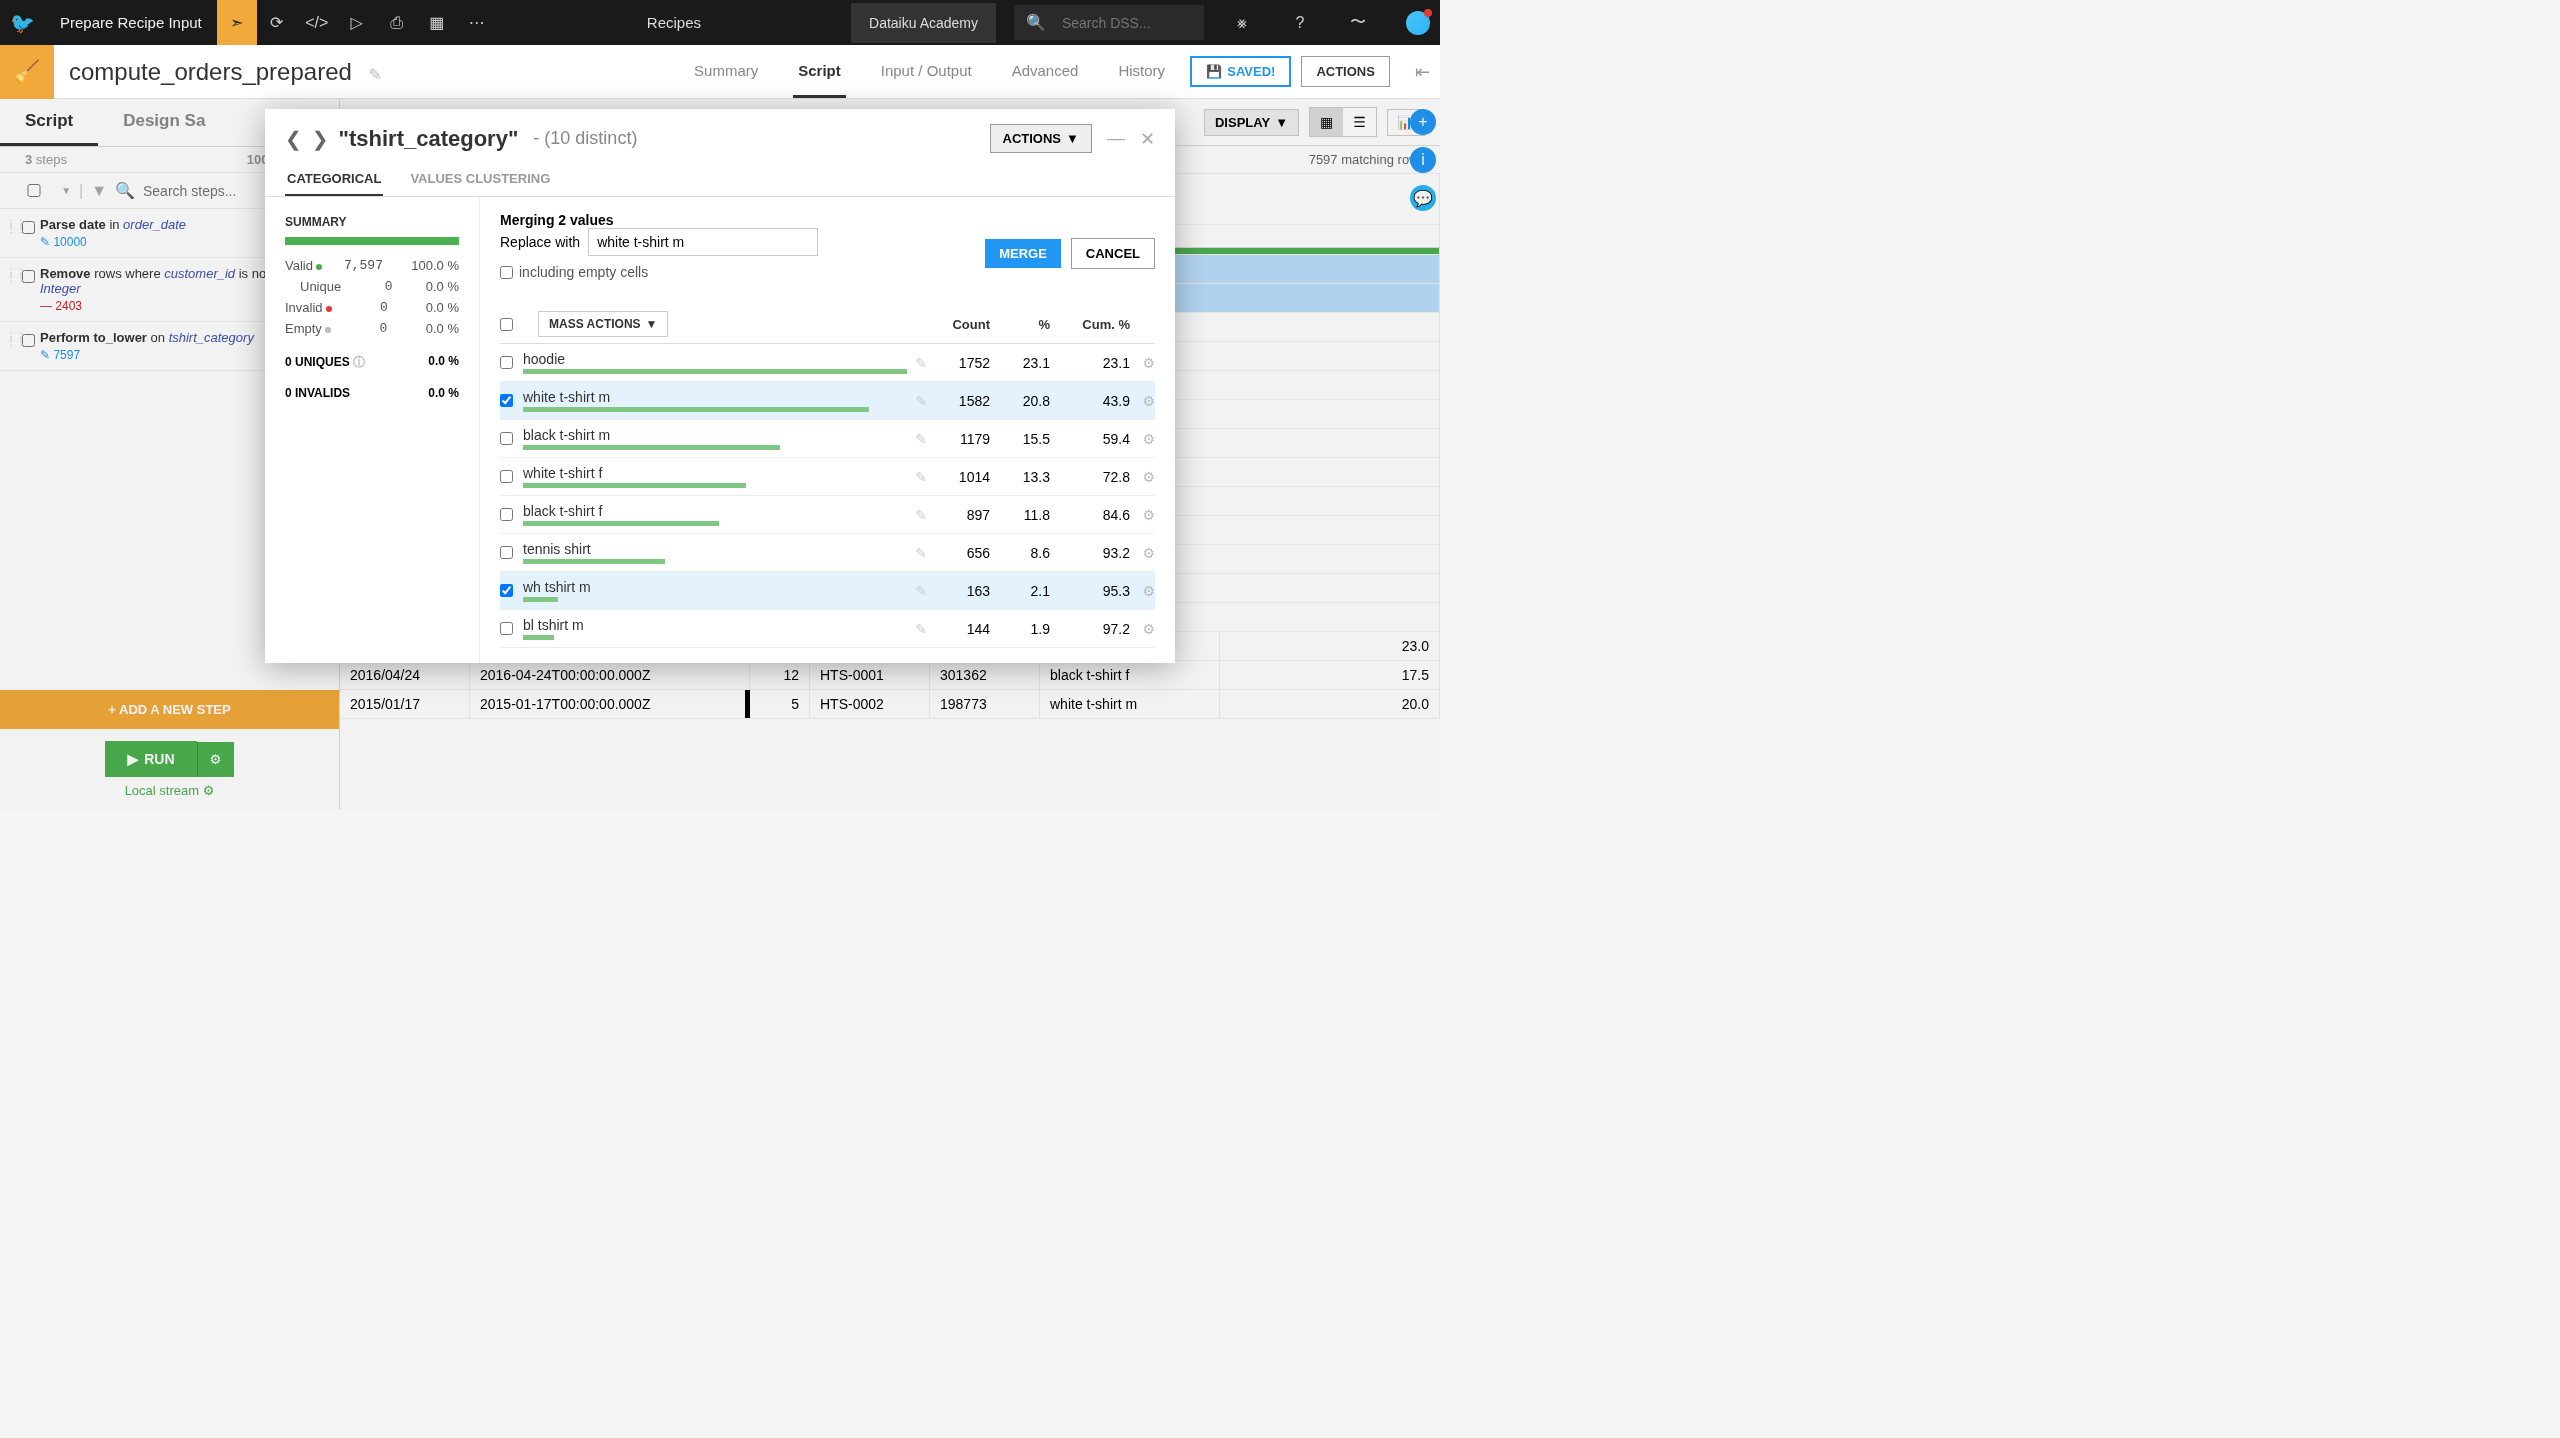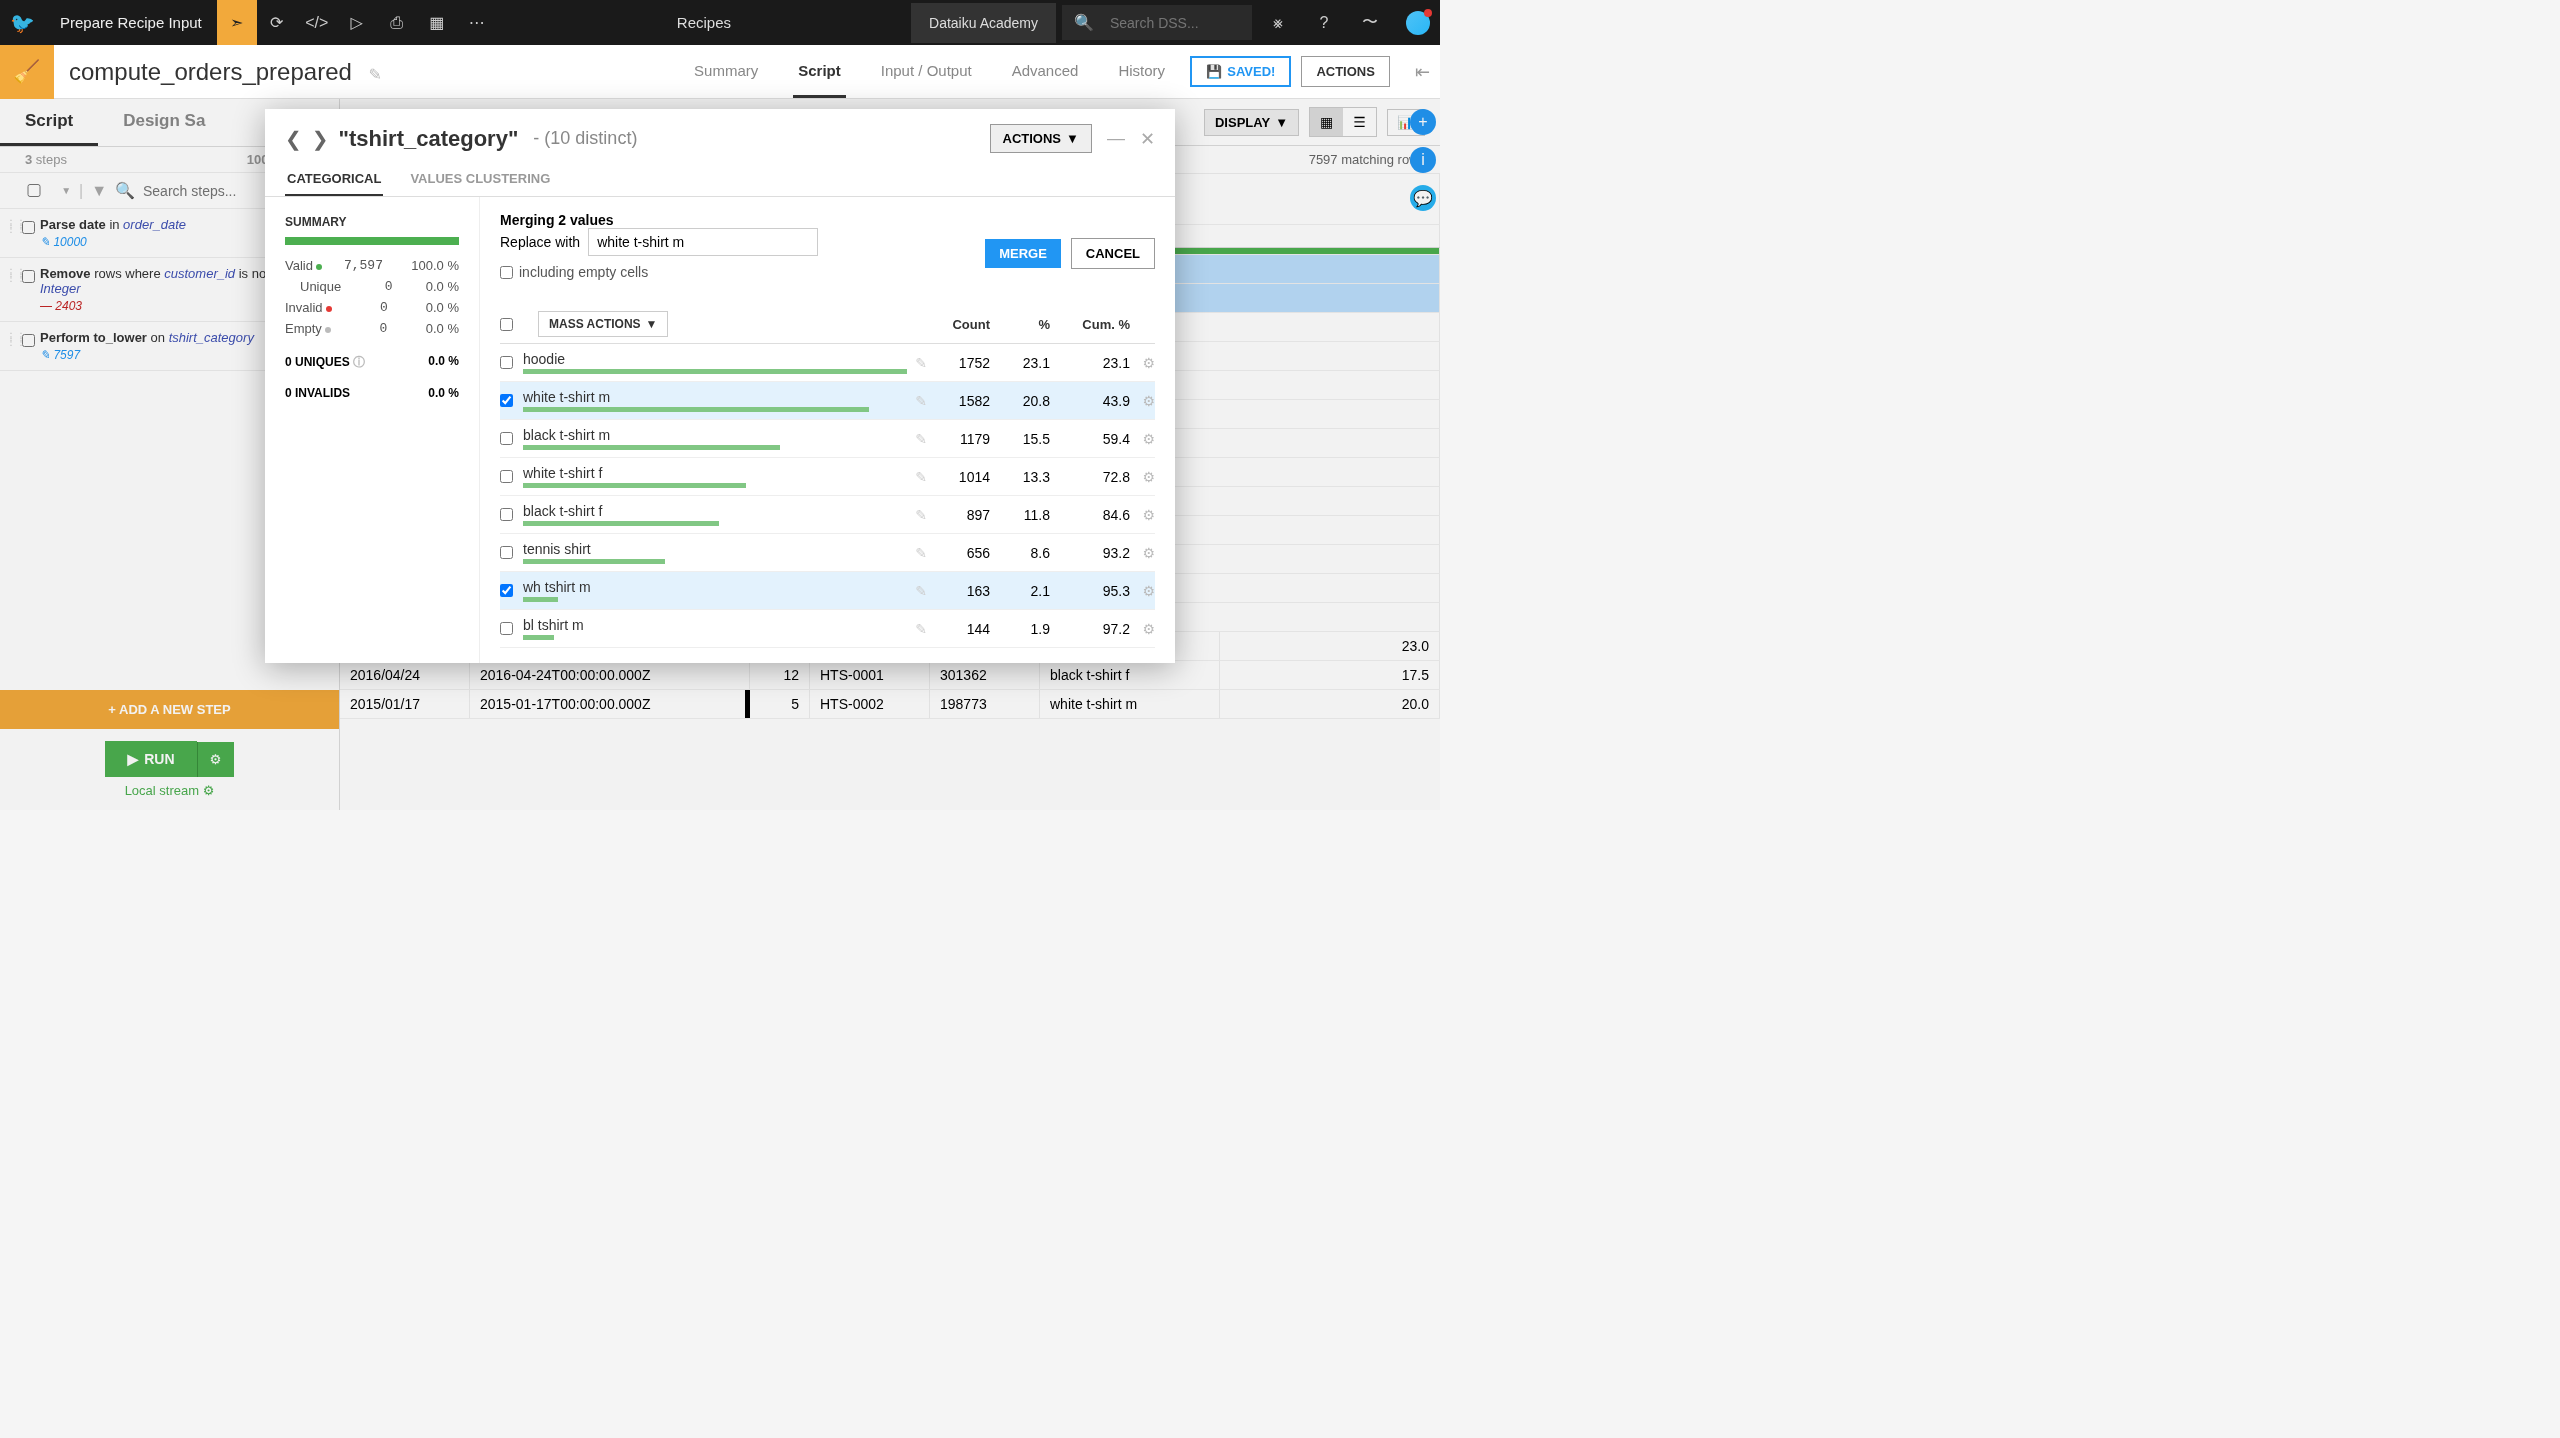--- a/index.html
+++ b/index.html
@@ -6,21 +6,21 @@
 body { background: #f5f5f5; overflow: hidden; width: 1440px; height: 810px; position: relative; }
 
 
 .topbar { background: #1a1a1a; height: 45px; display: flex; align-items: center; color: #ccc; }
 .topbar-logo { width: 45px; height: 45px; display: flex; align-items: center; justify-content: center; font-size: 20px; }
 .topbar-title { font-size: 15px; padding: 0 15px; color: #eee; }
 .topbar-icon { width: 40px; height: 45px; display: flex; align-items: center; justify-content: center; font-size: 16px; cursor: pointer; }
 .topbar-icon.active { background: #f2a93b; color: #222; }
 .topbar-center { flex: 1; display: flex; align-items: center; justify-content: center; }
 .topbar-nav { color: #ddd; font-size: 15px; padding: 0 15px; }
-.topbar-right { display: flex; align-items: center; gap: 6px; }
+.topbar-right { display: flex; align-items: center; gap: 18px; }
 .academy { background: #333; padding: 12px 18px; font-size: 14px; color: #ddd; }
 .search-dss { display: flex; align-items: center; background: #2a2a2a; padding: 8px 12px; width: 190px; }
 .search-dss input { background: transparent; border: none; color: #999; font-size: 14px; outline: none; margin-left: 16px; width: 100%; }
 .avatar { width: 24px; height: 24px; border-radius: 50%; background: linear-gradient(135deg,#4fc3f7,#29b6f6); margin: 0 10px; position: relative; }
 .avatar::after { content: ''; position: absolute; top: -2px; right: -2px; width: 8px; height: 8px; background: #e53935; border-radius: 50%; }
 
 
 .subheader { background: #fff; height: 54px; display: flex; align-items: center; border-bottom: 1px solid #ddd; }
 .recipe-icon { width: 54px; height: 54px; background: #f2a93b; display: flex; align-items: center; justify-content: center; color: #fff; font-size: 22px; }
 .recipe-name { font-size: 24px; color: #333; margin-left: 15px; flex: 1; }
@@ -42,21 +42,21 @@
 .sidetab-sub .steps { flex: 1; }
 .search-steps { display: flex; align-items: center; padding: 8px 15px; border-bottom: 1px solid #eee; gap: 8px; }
 .search-steps input { border: none; outline: none; font-size: 14px; flex: 1; color: #999; }
 .steps-list { flex: 1; overflow-y: auto; }
 .step { padding: 8px 15px 8px 40px; border-bottom: 1px solid #eee; position: relative; font-size: 13px; }
 .step .drag { position: absolute; left: 6px; top: 12px; color: #ccc; font-size: 10px; line-height: 5px; }
 .step .cb { position: absolute; left: 22px; top: 12px; }
 .step .eye { position: absolute; right: 30px; top: 10px; color: #bbb; }
 .step .menu { position: absolute; right: 10px; top: 10px; color: #bbb; }
 .step-text { color: #333; }
-.step-stat { color: #2196f3; font-size: 12px; margin-top: 3px; display: flex; align-items: center; gap: 3px; font-style: italic; }
+.step-stat { color: #2196f3; font-size: 12px; margin-top: 3px; display: flex; align-items: center; gap: 3px; }
 .step-stat.red { color: #c62828; }
 .step-stat.blue { color: #2196f3; }
 .link-text { color: #3f51b5; font-style: italic; }
 .add-step { background: #f2a93b; color: #fff; padding: 12px; text-align: center; font-weight: 600; font-size: 13px; margin-top: 13px; cursor: pointer; }
 .add-group { color: #666; padding: 15px; text-align: center; font-size: 13px; cursor: pointer; }
 .run-area { margin-top: auto; padding: 12px; text-align: center; }
 .run-btn { background: #4caf50; color: #fff; padding: 10px 22px; border: none; font-weight: 600; font-size: 14px; display: inline-flex; align-items: center; gap: 6px; }
 .run-gear { background: #4caf50; color: #fff; padding: 10px 12px; border: none; border-left: 1px solid #388e3c; }
 .local-stream { color: #4caf50; font-size: 13px; margin-top: 6px; }
 

